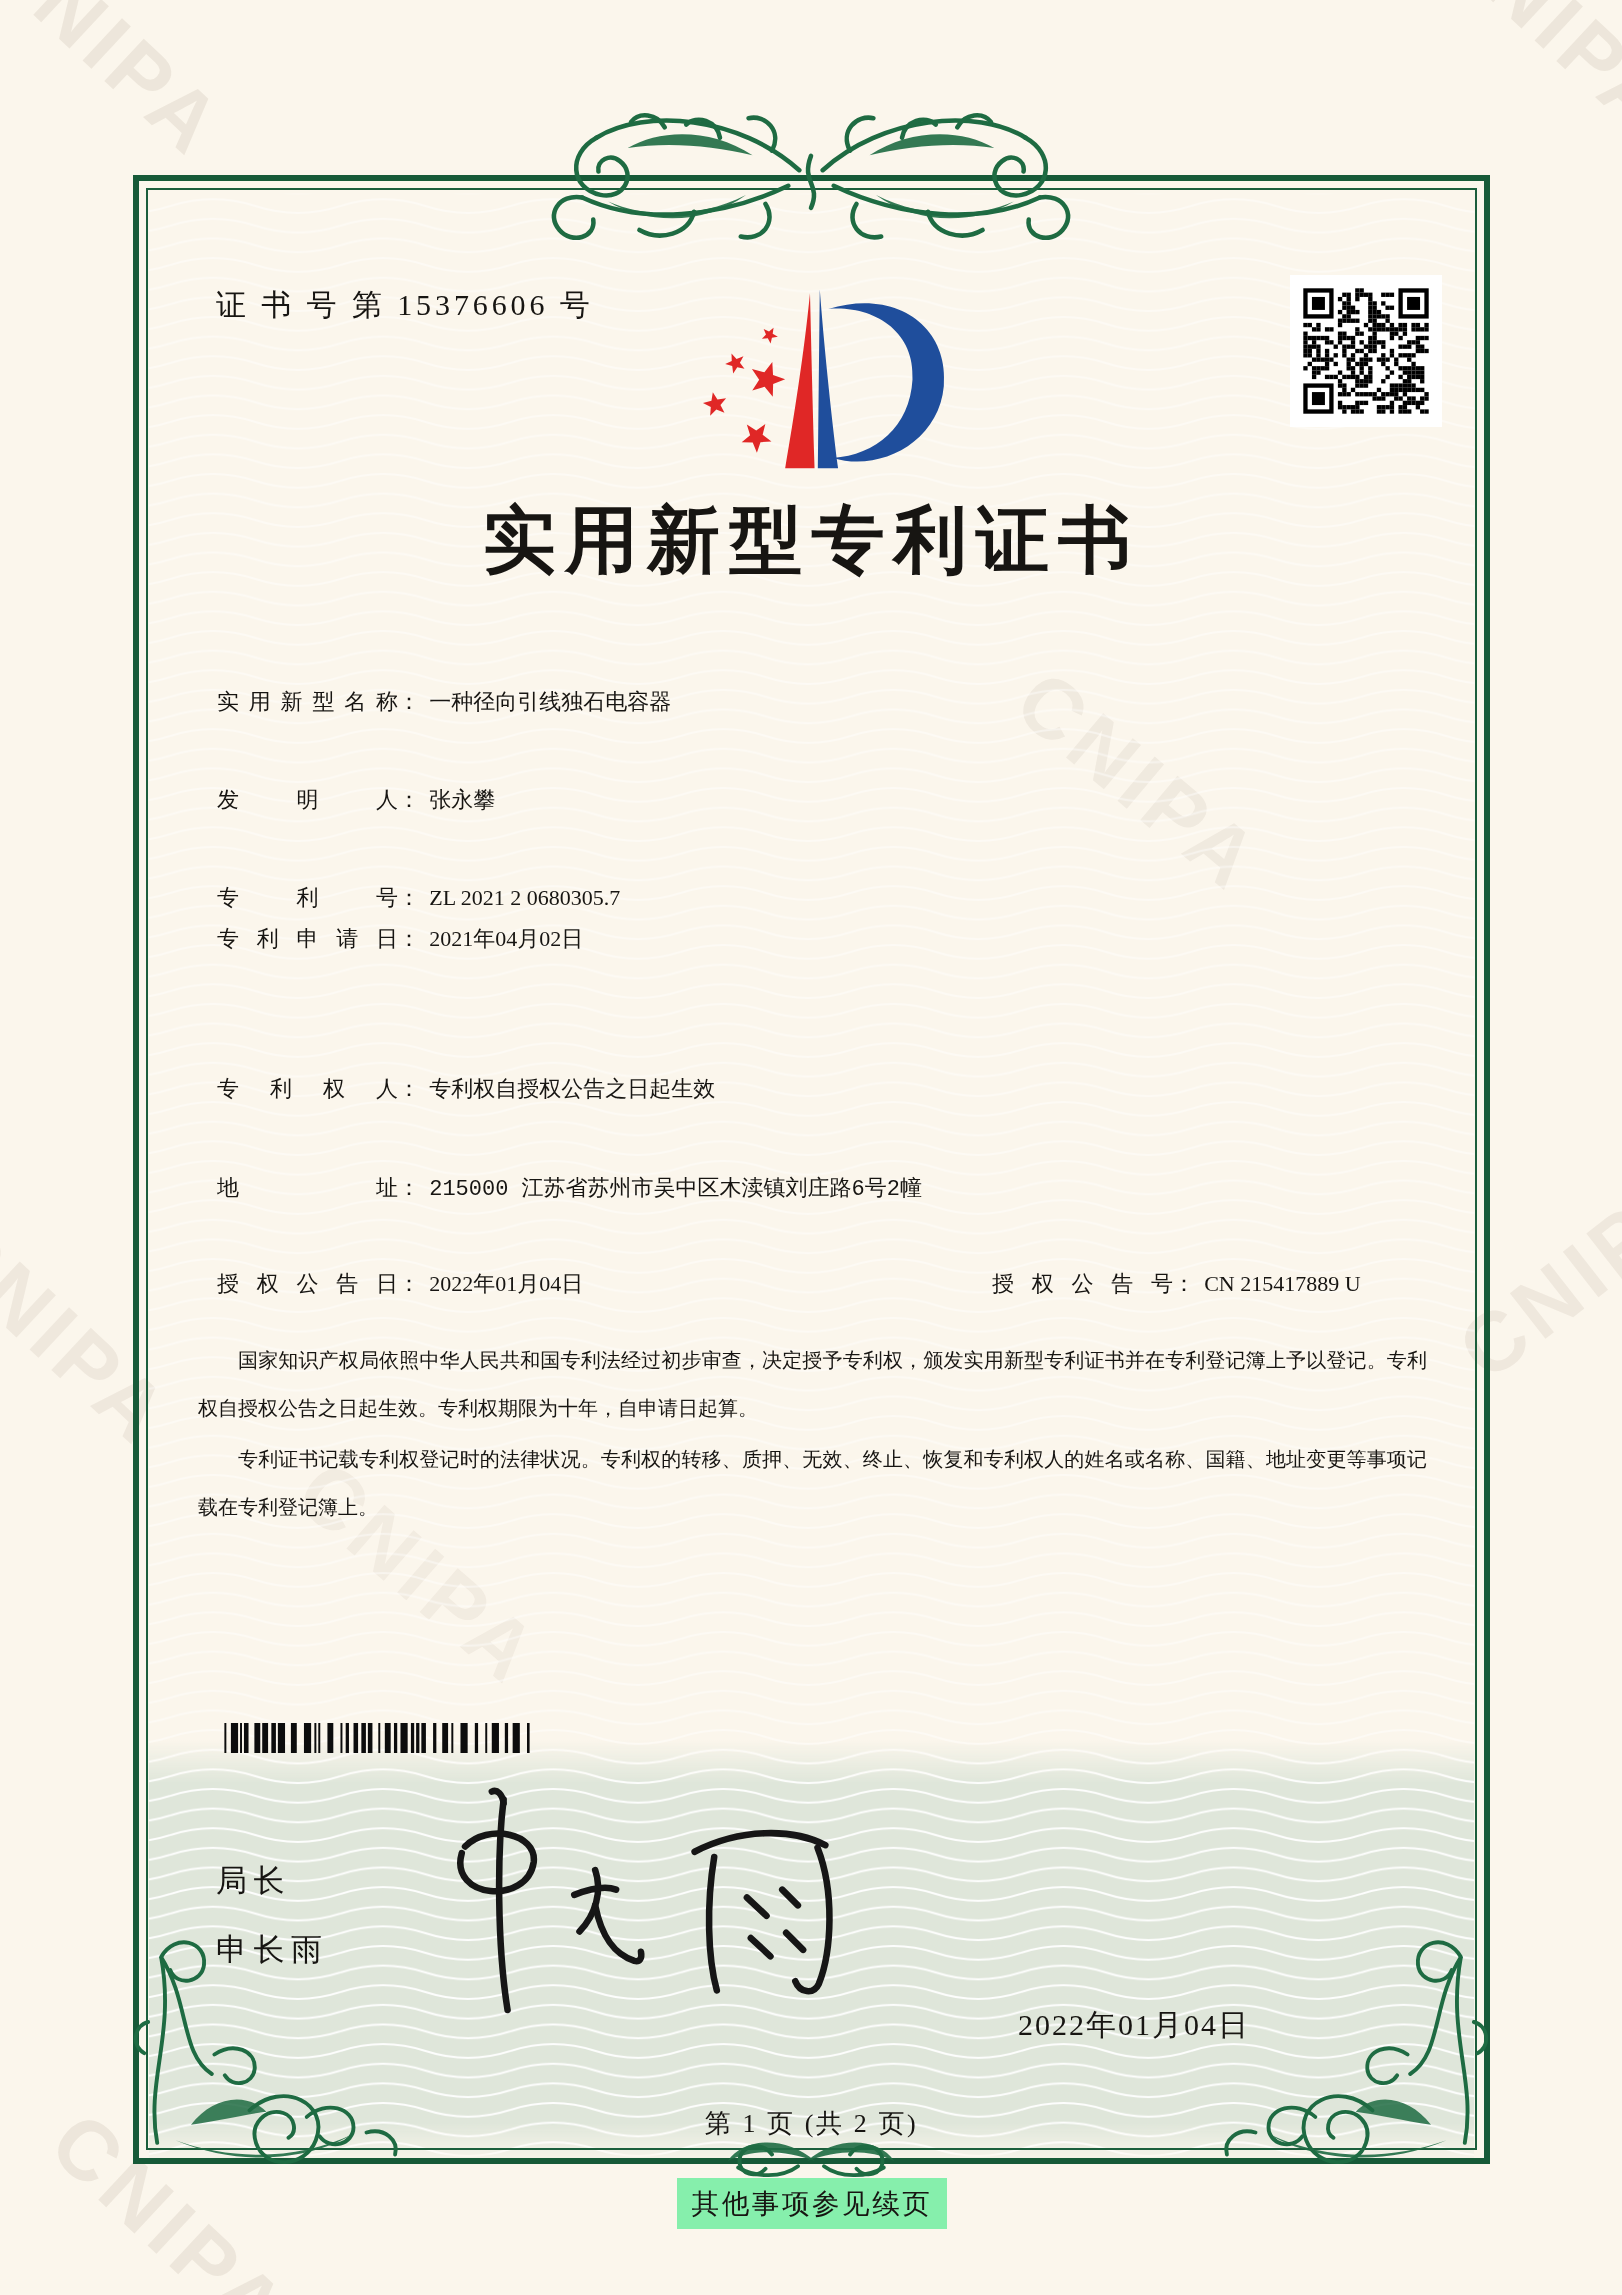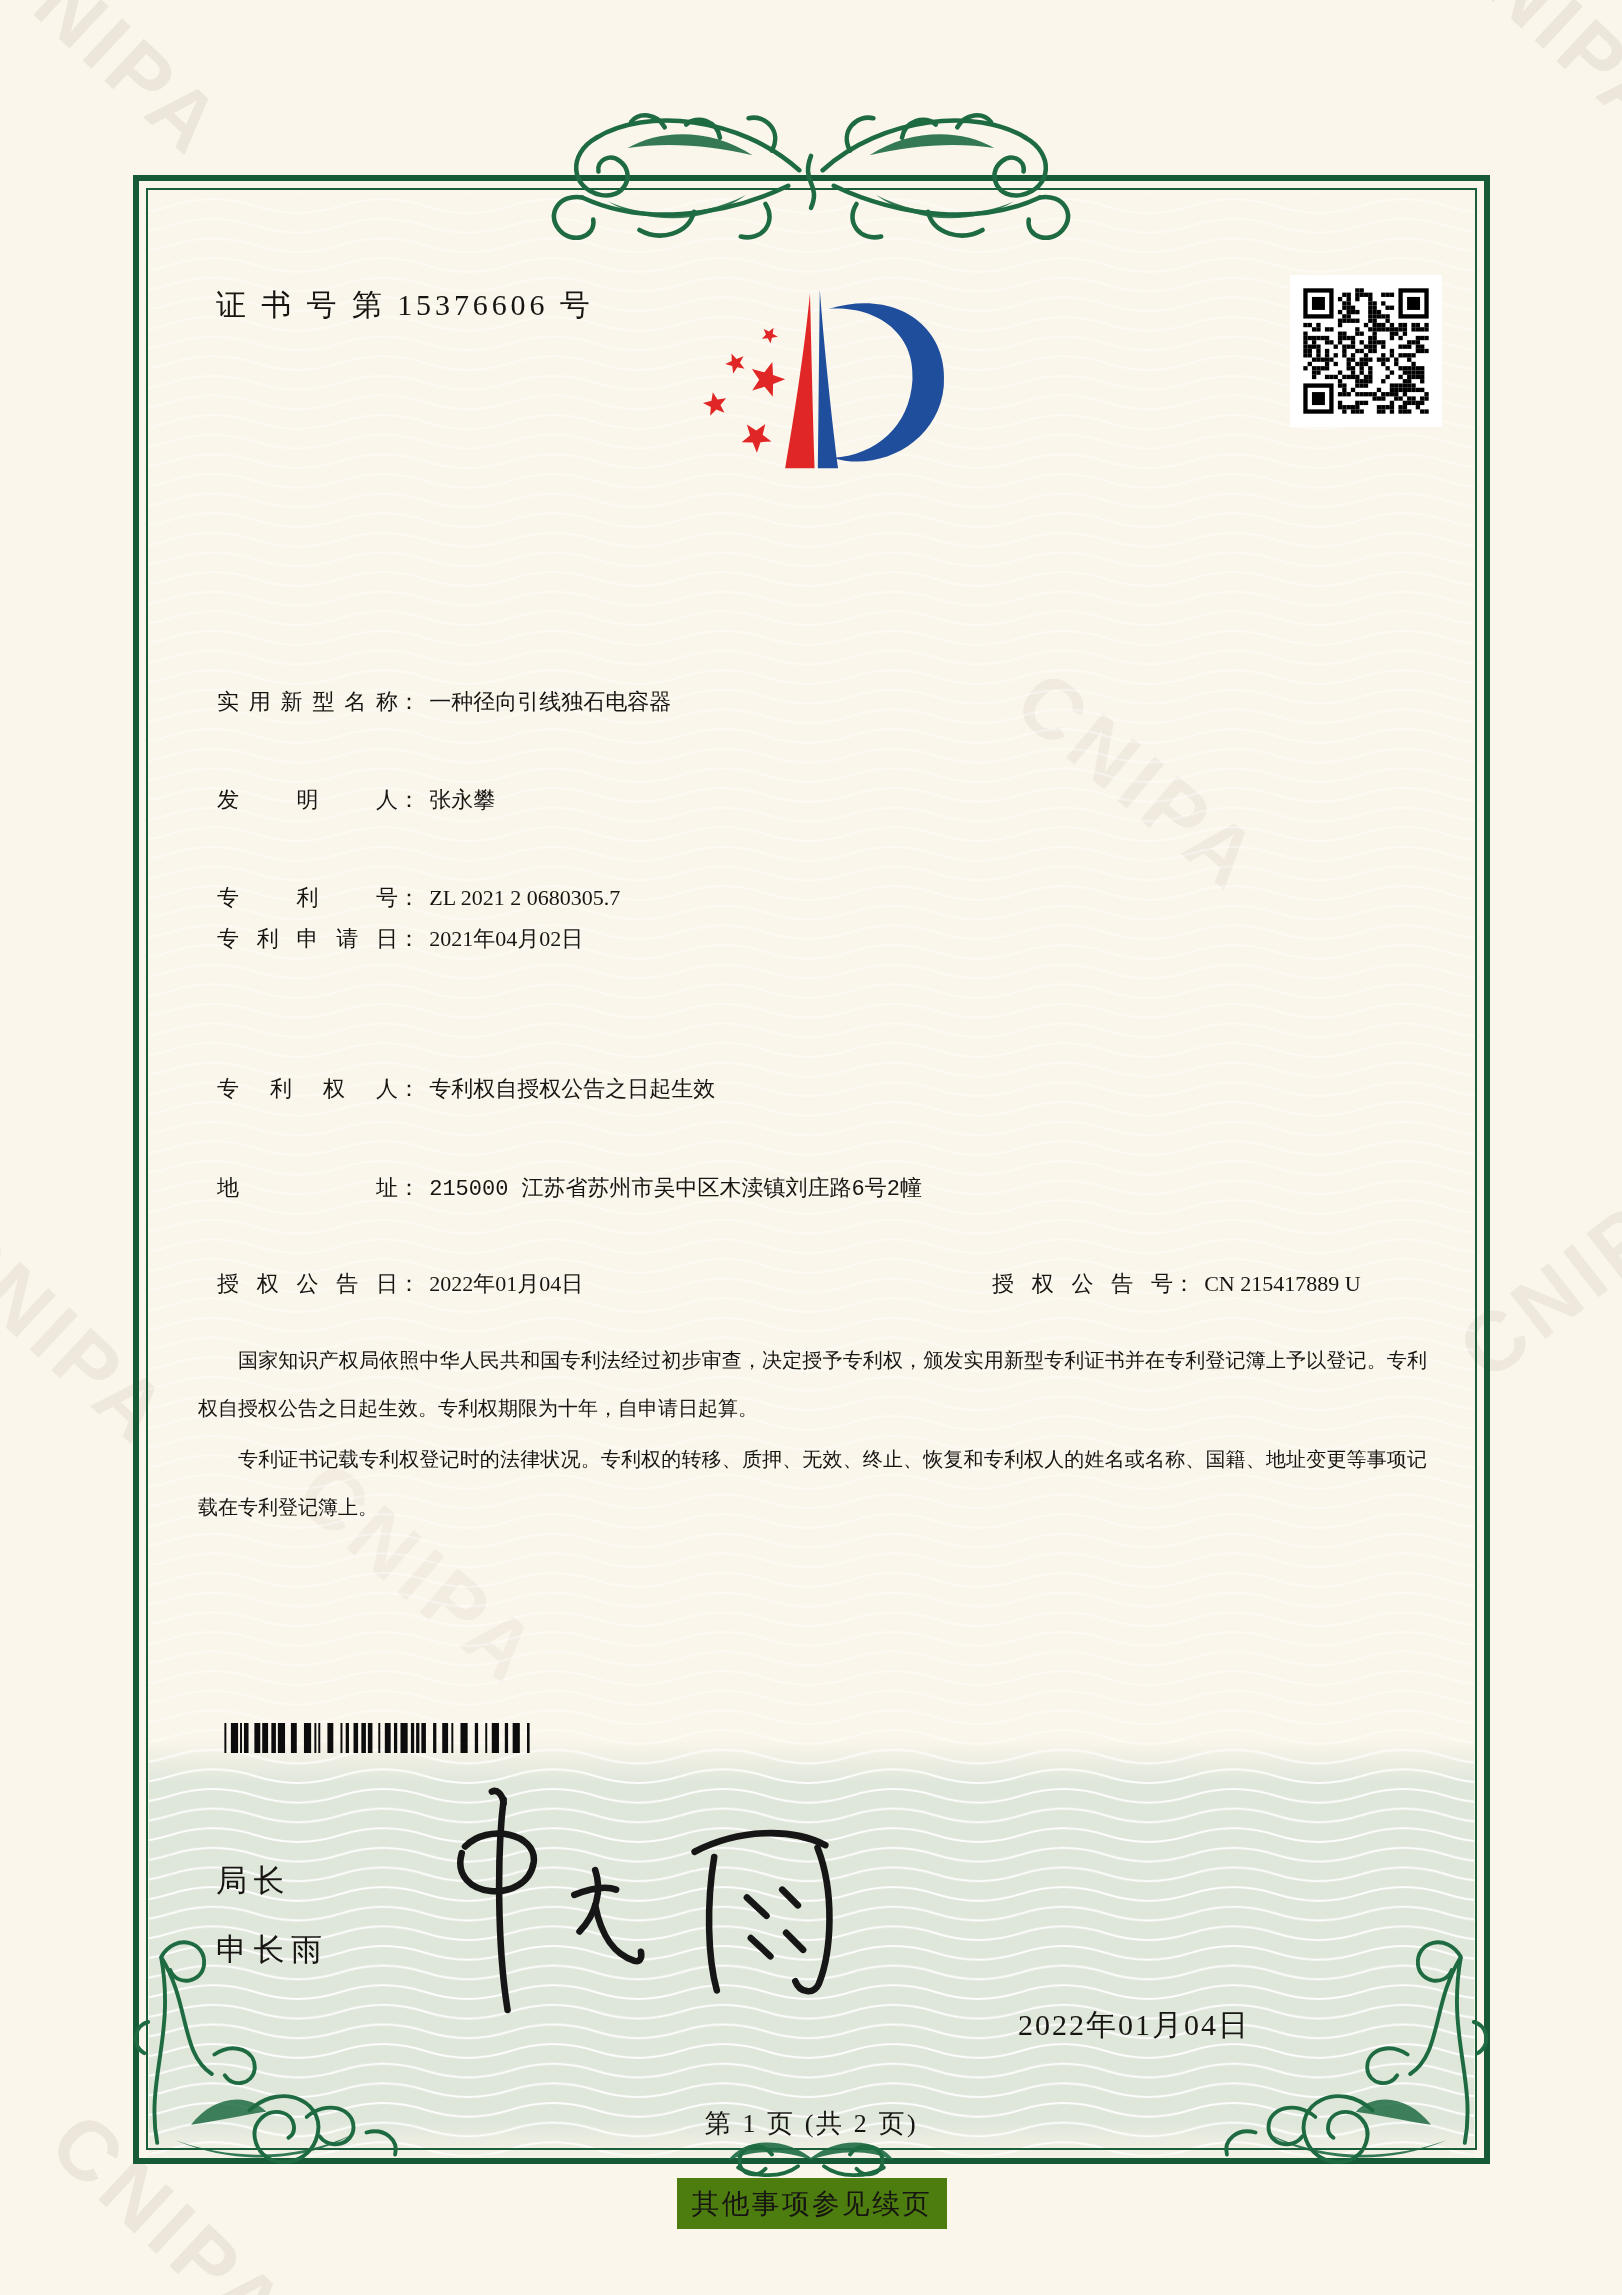--- a/index.html
+++ b/index.html
@@ -54,21 +54,21 @@
     position:absolute;left:198px;top:1336px;width:1229px;
     font-size:20px;line-height:48px;text-align:justify;
   }
   .paras p{margin:0;text-indent:2em;}
   .paras p + p{margin-top:2.6px;}
   .officer{position:absolute;left:216px;font-size:31px;letter-spacing:6.5px;}
   .issue-date{position:absolute;left:1018px;top:2005px;font-size:30px;letter-spacing:2px;}
   .pageinfo{position:absolute;left:0;top:2106px;width:1623px;text-align:center;font-size:26px;letter-spacing:2.6px;}
   .footstrip{
     position:absolute;z-index:6;left:677px;top:2178px;width:270px;height:51px;
-    background:#4d7c0f;text-align:center;line-height:51px;font-size:27.5px;letter-spacing:2.6px;
+    background:#86efac;text-align:center;line-height:51px;font-size:27.5px;letter-spacing:2.6px;
   }
 </style>
 </head>
 <body>
 
 <div class="wm" style="left:-39px;top:-6.5px;transform:rotate(43deg);">CNIPA</div>
 <div class="wm" style="left:1413px;top:-26px;transform:rotate(43deg);">CNIPA</div>
 <div class="wm" style="left:995px;top:733px;transform:rotate(40deg);color:rgba(168,152,132,0.12);">CNIPA</div>
 <div class="wm" style="left:-92px;top:1283px;transform:rotate(43deg);color:rgba(168,152,132,0.14);">CNIPA</div>
 <div class="wm" style="left:1440px;top:1224px;transform:rotate(-38deg);color:rgba(168,152,132,0.14);">CNIPA</div>
@@ -499,20 +499,21 @@
         <rect x="33.500000000000014" y="33.500000000000014" width="19.799999999999997" height="19.799999999999997" fill="#000"></rect>
         <rect x="165.5" y="20.30000000000001" width="46.199999999999996" height="46.199999999999996" fill="#000"></rect>
         <rect x="172.1" y="26.900000000000013" width="33" height="33" fill="#fff"></rect>
         <rect x="178.7" y="33.500000000000014" width="19.799999999999997" height="19.799999999999997" fill="#000"></rect>
         <rect x="20.30000000000001" y="165.5" width="46.199999999999996" height="46.199999999999996" fill="#000"></rect>
         <rect x="26.900000000000013" y="172.1" width="33" height="33" fill="#fff"></rect>
         <rect x="33.500000000000014" y="178.7" width="19.799999999999997" height="19.799999999999997" fill="#000"></rect>
       </svg>
   </div>
 
+  <div class="title">实用新型专利证书</div>
 
   <div class="frow" style="top:687px;">
     <span class="flabel">实用新型名称</span><span>：</span><span class="fval">一种径向引线独石电容器</span>
   </div>
   <div class="frow" style="top:785px;">
     <span class="flabel">发明人</span><span>：</span><span class="fval">张永攀</span>
   </div>
   <div class="frow" style="top:883px;">
     <span class="flabel">专利号</span><span>：</span><span class="fval">ZL 2021 2 0680305.7</span>
   </div>

